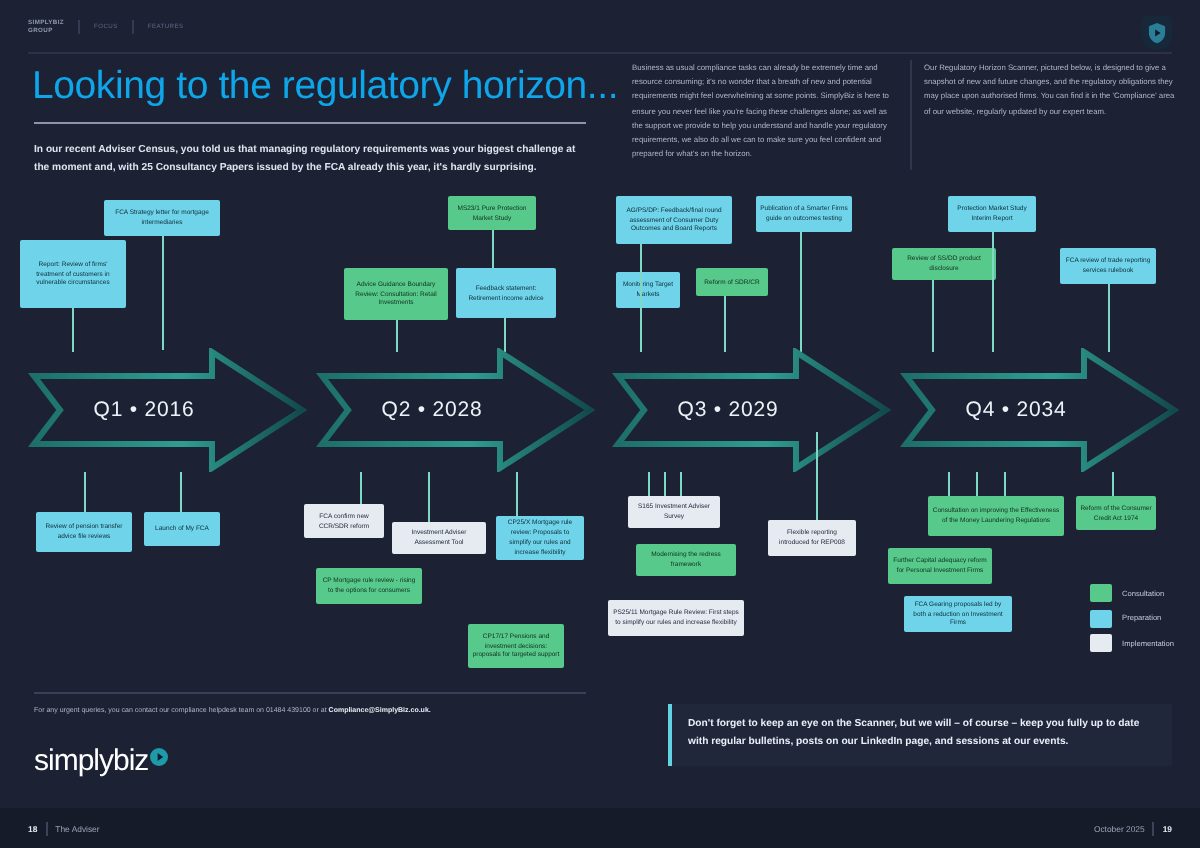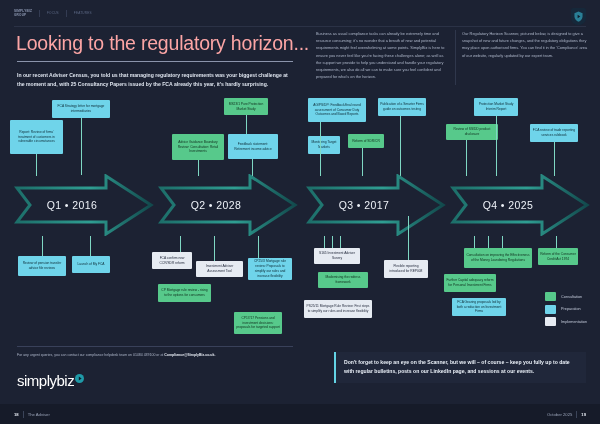--- a/index.html
+++ b/index.html
@@ -32,21 +32,21 @@
     background: #16283a;
     border-radius: 2px 2px 7px 7px;
     display: flex; align-items: center; justify-content: center;
   }
   .shield-badge svg { width: 9px; height: 11px; }
 
   
   .headline {
     position: absolute; left: 16px; top: 32px;
     font-size: 19.5px; font-weight: 300; letter-spacing: -0.2px;
-    color: #fca5a5;
+    color: #0ea5e9;
   }
   .head-rule {
     position: absolute; left: 17px; top: 61px; width: 276px; height: 1px;
     background: #8b94ab;
   }
   .intro {
     position: absolute; left: 17px; top: 71px; width: 275px;
     font-size: 5.1px; font-weight: bold; line-height: 1.75; color: #dfe5ef;
   }
 
@@ -253,21 +253,21 @@
           <defs>
             <linearGradient id="g3" x1="0" y1="0" x2="1" y2="0">
               <stop offset="0%" stop-color="#1d6f6a"></stop>
               <stop offset="55%" stop-color="#2f9e92"></stop>
               <stop offset="100%" stop-color="#124a4d"></stop>
             </linearGradient>
           </defs>
           <path d="M3 14 H92 V2 L137 31 L92 60 V48 H3 L16 31 Z" fill="none" stroke="url(#g3)" stroke-width="3"></path>
         </svg>
       </div>
-      <div class="qlabel">Q3 • 2017</div>
+      <div class="qlabel">Q3 • 2029</div>
 
       <div class="conn vline" style="left:24px; top:140px; height:14px;"></div>
       <div class="conn vline" style="left:32px; top:140px; height:14px;"></div>
       <div class="conn vline" style="left:40px; top:140px; height:14px;"></div>
       <div class="conn vline" style="left:108px; top:120px; height:45px;"></div>
 
       <div class="node implementation" style="left:14px; top:152px; width:46px; height:16px;">S165 Investment Adviser Survey</div>
       <div class="node consultation" style="left:18px; top:176px; width:50px; height:16px;">Modernising the redress framework</div>
       <div class="node implementation" style="left:4px; top:204px; width:68px; height:18px;">PS25/11 Mortgage Rule Review: First steps to simplify our rules and increase flexibility</div>
       <div class="node implementation" style="left:84px; top:164px; width:44px; height:18px;">Flexible reporting introduced for REP008</div>
@@ -286,21 +286,21 @@
           <defs>
             <linearGradient id="g4" x1="0" y1="0" x2="1" y2="0">
               <stop offset="0%" stop-color="#1d6f6a"></stop>
               <stop offset="55%" stop-color="#2f9e92"></stop>
               <stop offset="100%" stop-color="#124a4d"></stop>
             </linearGradient>
           </defs>
           <path d="M3 14 H92 V2 L137 31 L92 60 V48 H3 L16 31 Z" fill="none" stroke="url(#g4)" stroke-width="3"></path>
         </svg>
       </div>
-      <div class="qlabel">Q4 • 2025</div>
+      <div class="qlabel">Q4 • 2034</div>
 
       <div class="conn vline" style="left:30px; top:140px; height:15px;"></div>
       <div class="conn vline" style="left:44px; top:140px; height:15px;"></div>
       <div class="conn vline" style="left:58px; top:140px; height:15px;"></div>
       <div class="conn vline" style="left:112px; top:140px; height:15px;"></div>
 
       <div class="node consultation" style="left:20px; top:152px; width:68px; height:20px;">Consultation on improving the Effectiveness of the Money Laundering Regulations</div>
       <div class="node consultation" style="left:0px; top:178px; width:52px; height:18px;">Further Capital adequacy reform for Personal Investment Firms</div>
       <div class="node preparation" style="left:8px; top:202px; width:54px; height:18px;">FCA Gearing proposals led by both a reduction on Investment Firms</div>
       <div class="node consultation" style="left:94px; top:152px; width:40px; height:17px;">Reform of the Consumer Credit Act 1974</div>

